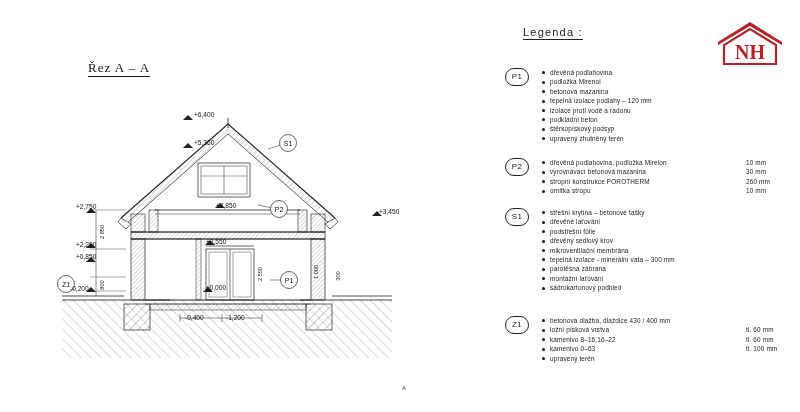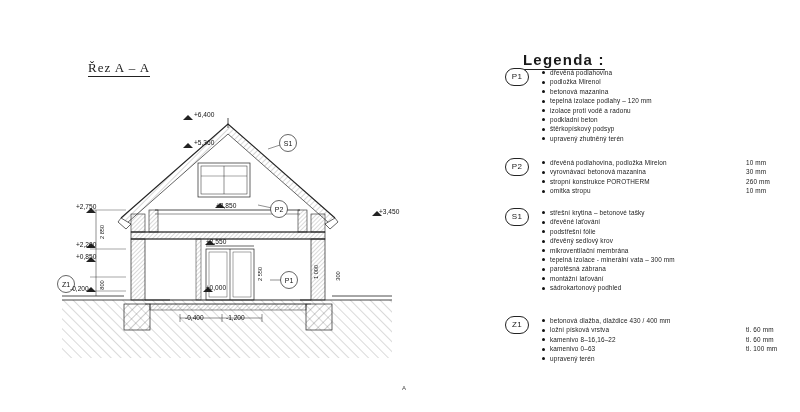--- a/index.html
+++ b/index.html
@@ -20,22 +20,22 @@
   .title-rez{
     position:absolute;left:88px;top:60px;
     font-size:13px;letter-spacing:1px;
     font-family:Liberation Serif, serif;
   }
   .title-rez span{border-bottom:1px solid #222;padding-bottom:1px;}
 
   
   #legend{position:absolute;left:505px;top:26px;width:295px;height:380px;}
   .legend-title{
-    font-size:15px;letter-spacing:1.2px;
-    position:absolute;left:18px;top:25px;font-weight:bold;
+    font-size:11px;letter-spacing:1.2px;
+    position:absolute;left:18px;top:0;
   }
   .legend-title span{border-bottom:1px solid #222;padding-bottom:1px;}
 
   .lg-group{position:absolute;left:0;}
   .lg-marker{
     position:absolute;left:0;top:0;
     width:22px;height:16px;border:1px solid #222;border-radius:9px;
     font-size:8px;line-height:16px;text-align:center;letter-spacing:.3px;
     background:#fff;
   }
@@ -286,14 +286,21 @@
           <span>kamenivo 0–63</span>
           <span class="lg-val">tl. 100 mm</span>
         </div>
         <div class="lg-row">
           <span>upravený terén</span>
         </div>
       </div>
     </div>
   </div>
 
+  <div id="logo">
+    <svg width="72" height="52" viewBox="0 0 72 52" xmlns="http://www.w3.org/2000/svg">
+      <path d="M36 4 L68 24 L68 27 L36 8 L4 27 L4 24 Z" fill="#b4232a"></path>
+      <path d="M10 27 L10 46 L62 46 L62 27 L36 11 Z" fill="none" stroke="#b4232a" stroke-width="2.2"></path>
+      <text x="36" y="41" text-anchor="middle" font-family="Liberation Serif, serif" font-size="20" font-weight="bold" fill="#b4232a">NH</text>
+    </svg>
+  </div>
 
 </div>
 
 </body></html>

